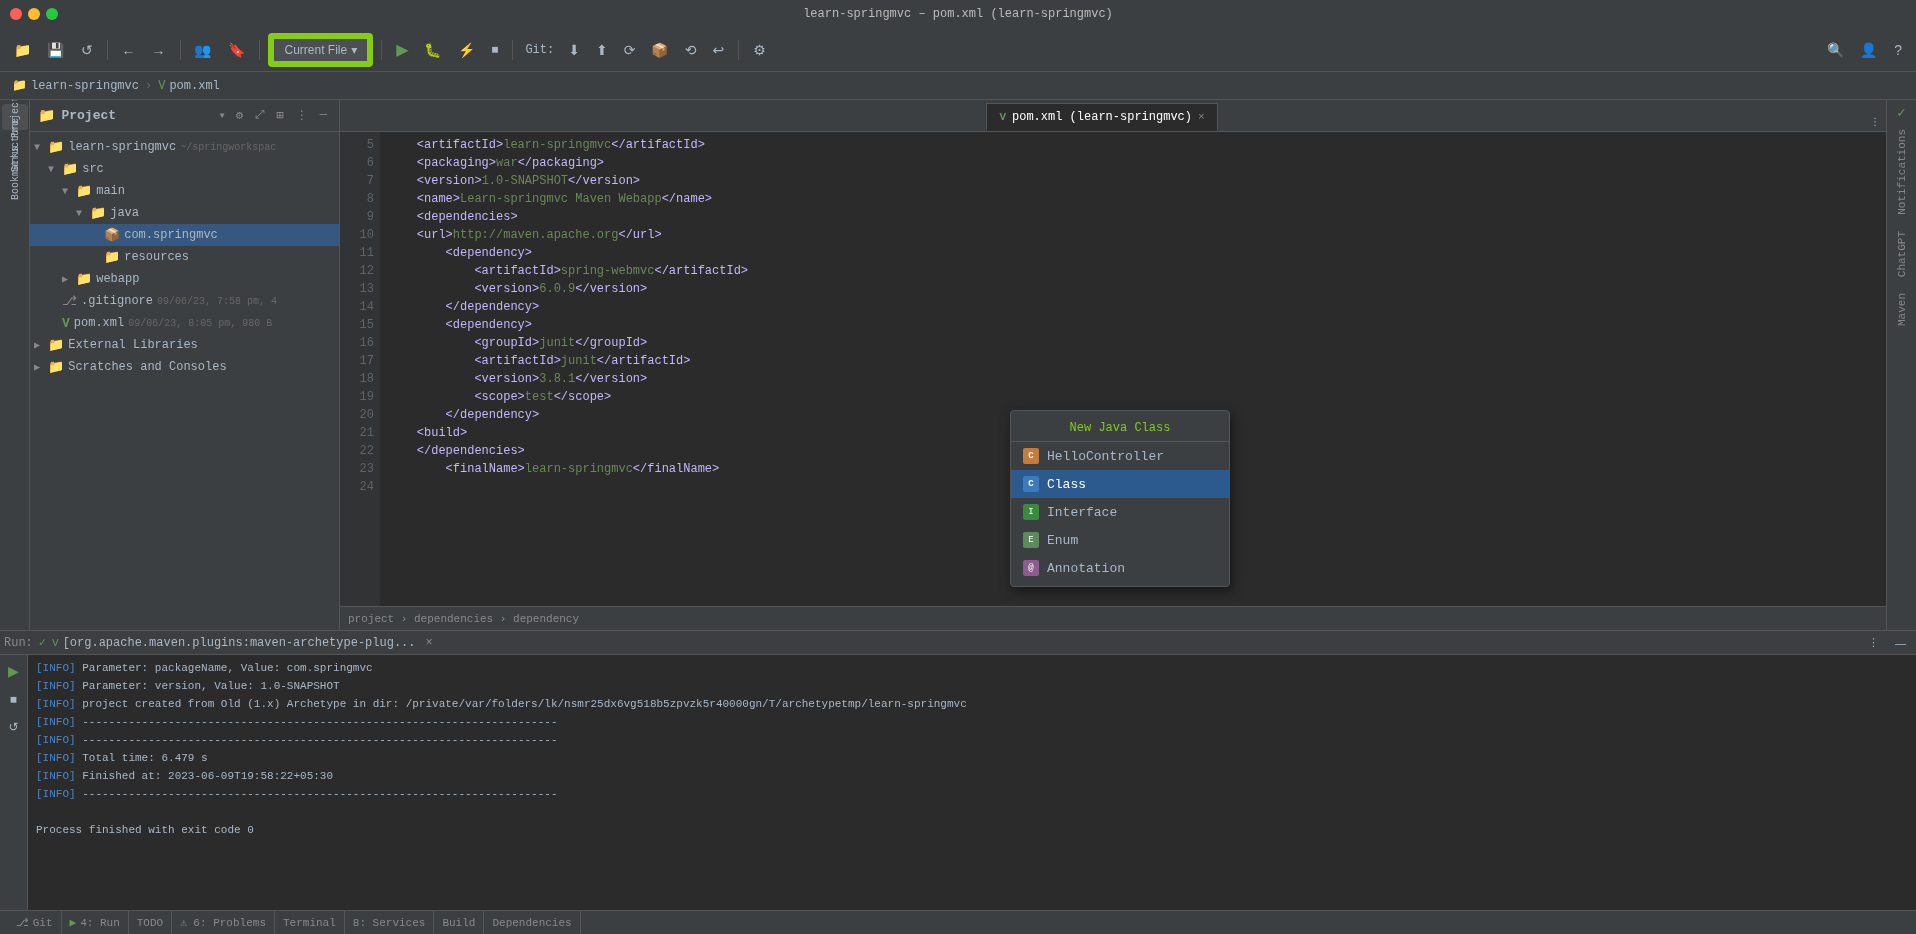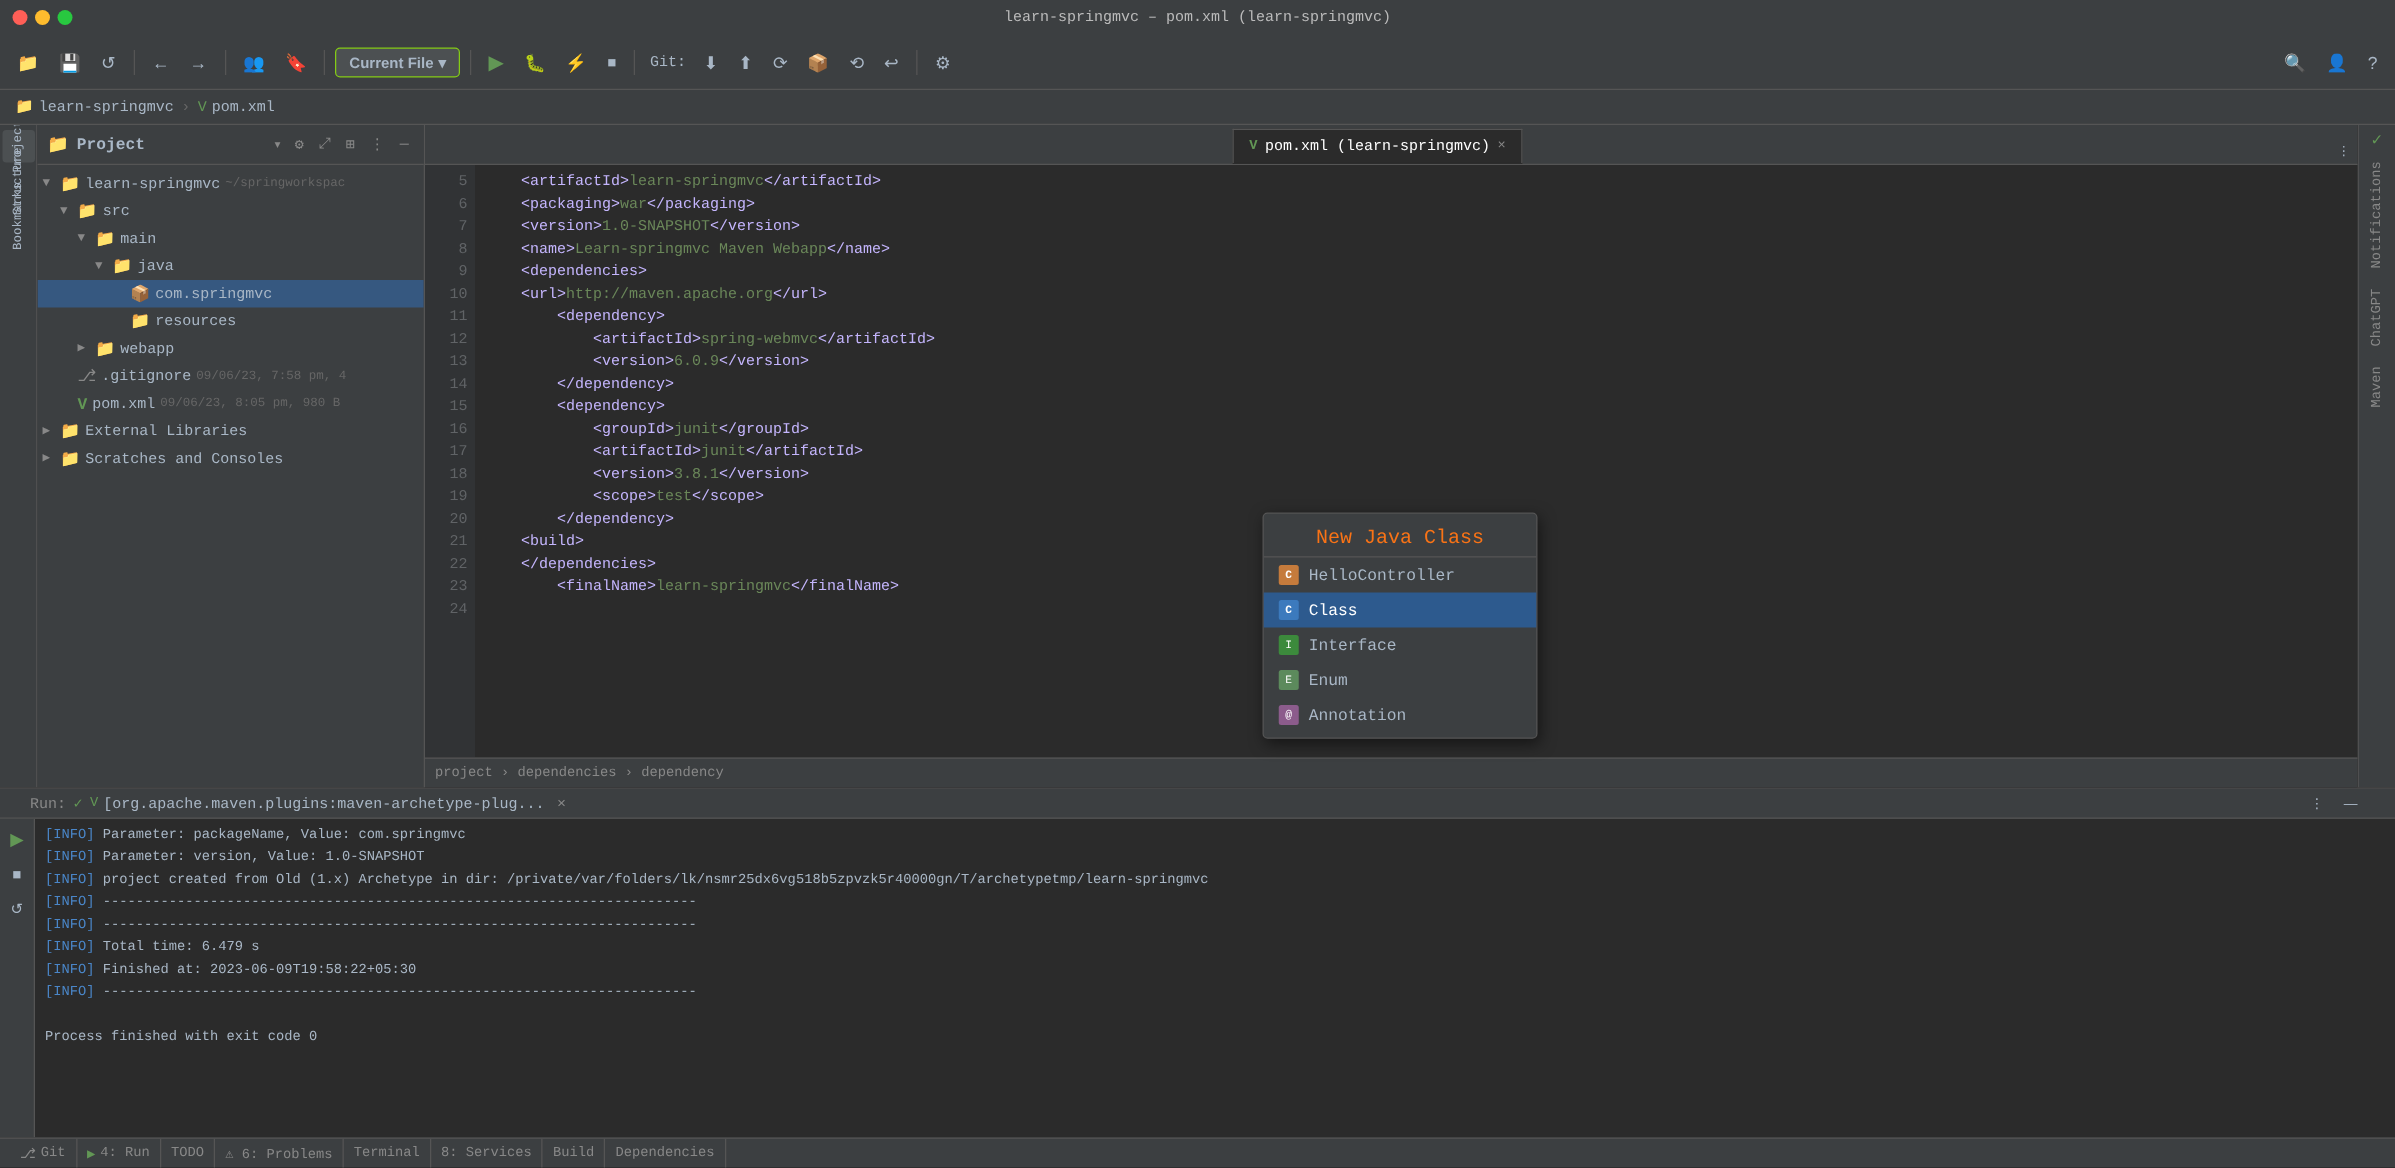--- a/index.html
+++ b/index.html
@@ -70,30 +70,29 @@
       gap: 2px;
     }
     .toolbar-separator {
       width: 1px;
       height: 20px;
       background: #555;
       margin: 0 4px;
     }
     .current-file-btn {
       background: #4c5052;
-      border: 1px solid #84cc16;
+      border: 6px solid #84cc16;
       border-radius: 4px;
       color: #a9b7c6;
       padding: 4px 10px;
       cursor: pointer;
       font-size: 12px;
       display: flex;
       align-items: flex-start;
       gap: 4px;
-      font-weight: bold;
     }
     .run-btn { color: #629755; font-size: 16px; }
     .git-label { color: #a9b7c6; font-size: 12px; margin: 0 4px; }
 
     
     .breadcrumb-bar {
       background: #3c3f41;
       height: 28px;
       display: flex;
       align-items: center;
@@ -297,22 +296,22 @@
       border: 1px solid #555;
       border-radius: 4px;
       min-width: 220px;
       box-shadow: 2px 4px 12px rgba(0,0,0,0.5);
       z-index: 1000;
       padding: 4px 0;
     }
     .menu-header {
       text-align: center;
       padding: 6px 12px;
-      color: #f97316;
-      font-size: 16px;
+      color: #84cc16;
+      font-size: 12px;
       border-bottom: 1px solid #555;
     }
     .menu-item {
       display: flex;
       align-items: center;
       padding: 6px 12px;
       cursor: pointer;
       gap: 8px;
       font-size: 13px;
       color: #a9b7c6;
@@ -364,21 +363,21 @@
     .log-info { color: #4a86c8; }
     .log-success { color: #629755; }
 
     
     .bottom-toolbar {
       height: 24px;
       background: #3c3f41;
       border-bottom: 1px solid #555;
       display: flex;
       align-items: center;
-      padding: 0 24px;
+      padding: 0 4px;
       gap: 6px;
     }
     .run-label {
       color: #888;
       font-size: 12px;
     }
     .run-tab {
       display: flex;
       align-items: center;
       gap: 4px;

